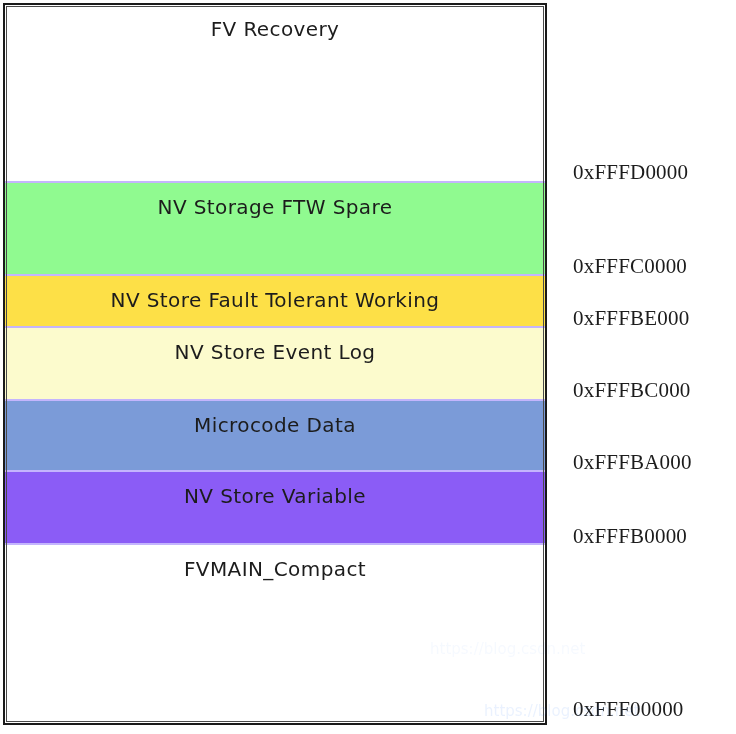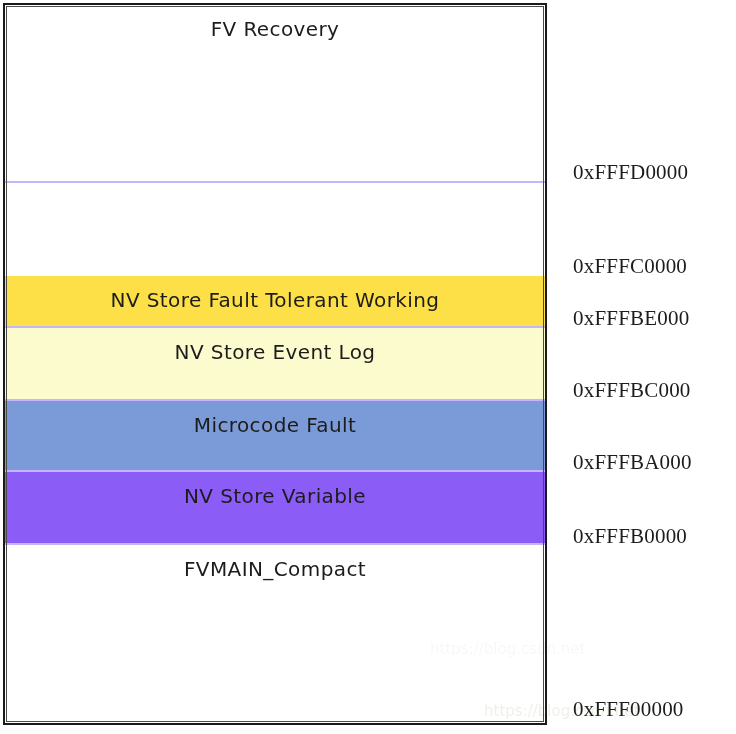--- a/index.html
+++ b/index.html
@@ -81,21 +81,21 @@
     color: #1c1c1c;
     letter-spacing: 0.2px;
     white-space: nowrap;
   }
 
   
   .watermark {
     position: absolute;
     font-family: "DejaVu Sans", sans-serif;
     font-size: 15px;
-    color: #4d7c0f;
+    color: #3b82f6;
     opacity: 0.10;
     white-space: nowrap;
     pointer-events: none;
     user-select: none;
   }
   #watermark-lower {
     left: 484px;
     top: 702px;
   }
   #watermark-upper {
@@ -108,31 +108,34 @@
 <body>
 
 <div id="canvas">
 
   <div id="memory-map">
 
     <div class="mem-region" style="top: 0px; height: 178px; background: rgb(255, 255, 255);">
       <div class="region-label">FV Recovery</div>
     </div>
 
+    <div class="mem-region" style="top: 178px; height: 93px; background: rgb(144, 250, 144);">
+      <div class="region-label">NV Storage FTW Spare</div>
+    </div>
 
     <div class="mem-region" style="top: 271px; height: 52px; background: #fde047;">
       <div class="region-label">NV Store Fault Tolerant Working</div>
     </div>
 
     <div class="mem-region" style="top: 323px; height: 73px; background: rgb(252, 251, 205);">
       <div class="region-label">NV Store Event Log</div>
     </div>
 
     <div class="mem-region" style="top: 396px; height: 71px; background: rgb(123, 155, 216);">
-      <div class="region-label">Microcode Fault</div>
+      <div class="region-label">Microcode Data</div>
     </div>
 
     <div class="mem-region" style="top: 467px; height: 73px; background: #8b5cf6;">
       <div class="region-label">NV Store Variable</div>
     </div>
 
     <div class="mem-region last" style="top: 540px; height: 178px; background: rgb(255, 255, 255); border-radius: 17px;">
       <div class="region-label">FVMAIN_Compact</div>
     </div>
 

